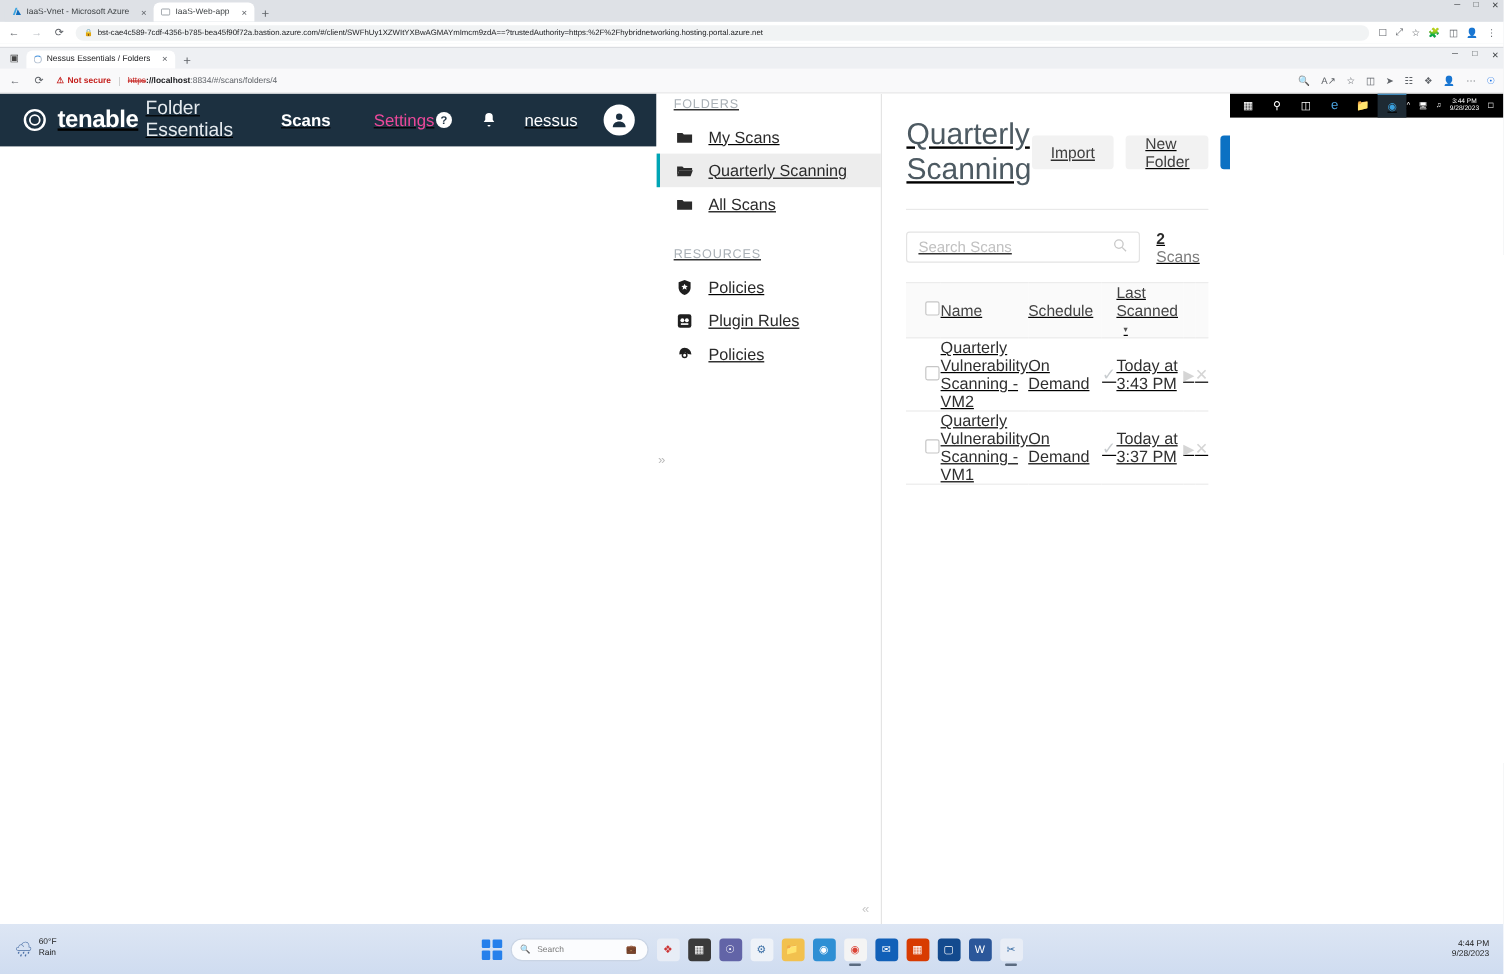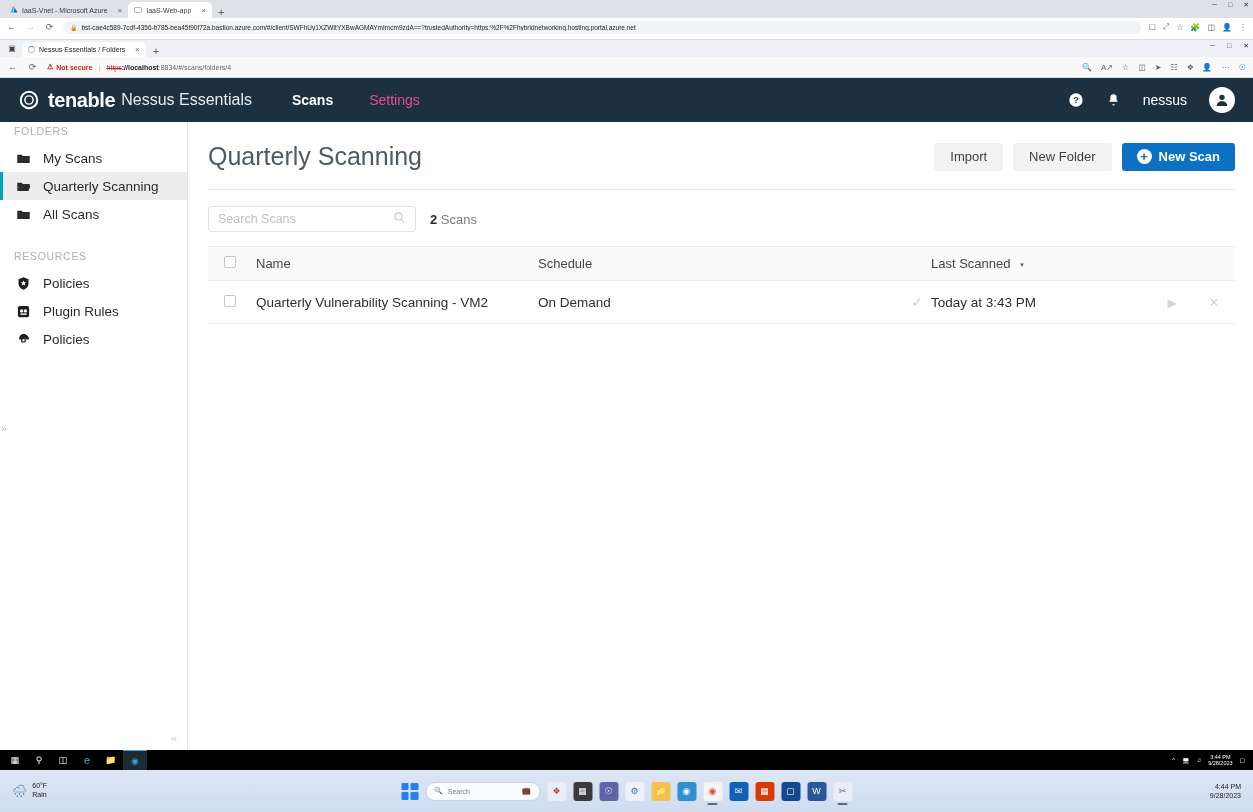--- a/index.html
+++ b/index.html
@@ -43,21 +43,21 @@
   .url-area { flex: 1; display: flex; align-items: center; gap: 6px; font-size: 7px; }
   .notsecure { display: flex; align-items: center; gap: 3px; color: #c5221f; font-weight: bold; font-size: 7px; }
   .warn-tri { font-size: 7px; }
   .url-sep { color: #c7c7c7; font-size: 8px; }
   .url-text { color: #5f6368; font-size: 7px; }
   .url-text .struck { text-decoration: line-through; color: #c5221f; }
   .url-text .host { color: #202124; font-weight: bold; }
   .itb-icons { display: flex; align-items: center; gap: 9px; font-size: 8px; color: #5f6368; }
 
   
-  .app { flex: 1; background: #fff; display: flex; flex-direction: column; overflow: hidden; position: relative; }
+  .app { flex: 1; background: #fff; display: flex; flex-direction: row; overflow: hidden; position: relative; text-decoration: underline; }
   .nav { height: 44px; background: #1c3040; display: flex; align-items: center; padding: 0 0 0 18px; flex: 0 0 44px; }
   .brand { display: flex; align-items: center; gap: 8px; }
   .brand-logo { width: 22px; height: 22px; }
   .brand-tenable { color: #fff; font-size: 20px; font-weight: bold; letter-spacing: -0.4px; }
   .brand-product { color: #e6ebef; font-size: 16px; font-weight: 300; margin-left: -2px; }
   .nav-links { display: flex; align-items: center; margin-left: 40px; gap: 36px; }
   .nav-link { color: #ec4899; font-size: 14px; }
   .nav-link.active { color: #fff; font-weight: bold; }
   .nav-right { margin-left: auto; display: flex; align-items: center; gap: 22px; padding-right: 18px; }
   .nav-ic { color: #fff; font-size: 15px; display: flex; align-items: center; }
@@ -230,21 +230,21 @@
 
       <div class="nav">
         <div class="brand">
           <span class="brand-logo">
             <svg width="22" height="22" viewBox="0 0 24 24">
                 <circle cx="12" cy="12" r="9" fill="none" stroke="#fff" stroke-width="2.2"></circle>
                 <circle cx="12" cy="12" r="4.5" fill="none" stroke="#fff" stroke-width="1.6"></circle>
               </svg>
           </span>
           <span class="brand-tenable">tenable</span>
-          <span class="brand-product">Nessus Essentials</span>
+          <span class="brand-product">Folder Essentials</span>
         </div>
         <div class="nav-links">
           <span class="nav-link active">Scans</span>
           <span class="nav-link">Settings</span>
         </div>
         <div class="nav-right">
           <span class="nav-ic">
             <svg width="16" height="16" viewBox="0 0 24 24">
                 <circle cx="12" cy="12" r="10" fill="#fff"></circle>
                 <text x="12" y="17" font-size="14" font-family="Liberation Sans" text-anchor="middle" fill="#1c3040" font-weight="bold">?</text>
@@ -397,20 +397,37 @@
                   <span class="check-ok">✓</span>
                 </td>
                 <td class="col-last">Today at 3:43 PM</td>
                 <td class="col-act">
                   <span class="act-ico">▶</span>
                 </td>
                 <td class="col-act">
                   <span class="act-ico x">✕</span>
                 </td>
               </tr>
+              <tr>
+                <td class="col-cb">
+                  <span class="cb"></span>
+                </td>
+                <td class="col-name">Quarterly Vulnerability Scanning - VM1</td>
+                <td class="col-sched">On Demand</td>
+                <td class="col-status">
+                  <span class="check-ok">✓</span>
+                </td>
+                <td class="col-last">Today at 3:37 PM</td>
+                <td class="col-act">
+                  <span class="act-ico">▶</span>
+                </td>
+                <td class="col-act">
+                  <span class="act-ico x">✕</span>
+                </td>
+              </tr>
             </tbody>
           </table>
         </div>
       </div>
 
       <div class="win10-bar">
         <span class="w10-ico">▦</span>
         <span class="w10-ico">⚲</span>
         <span class="w10-ico">◫</span>
         <span class="w10-ico" style="color:#4aa3df;font-size:11px;">e</span>

